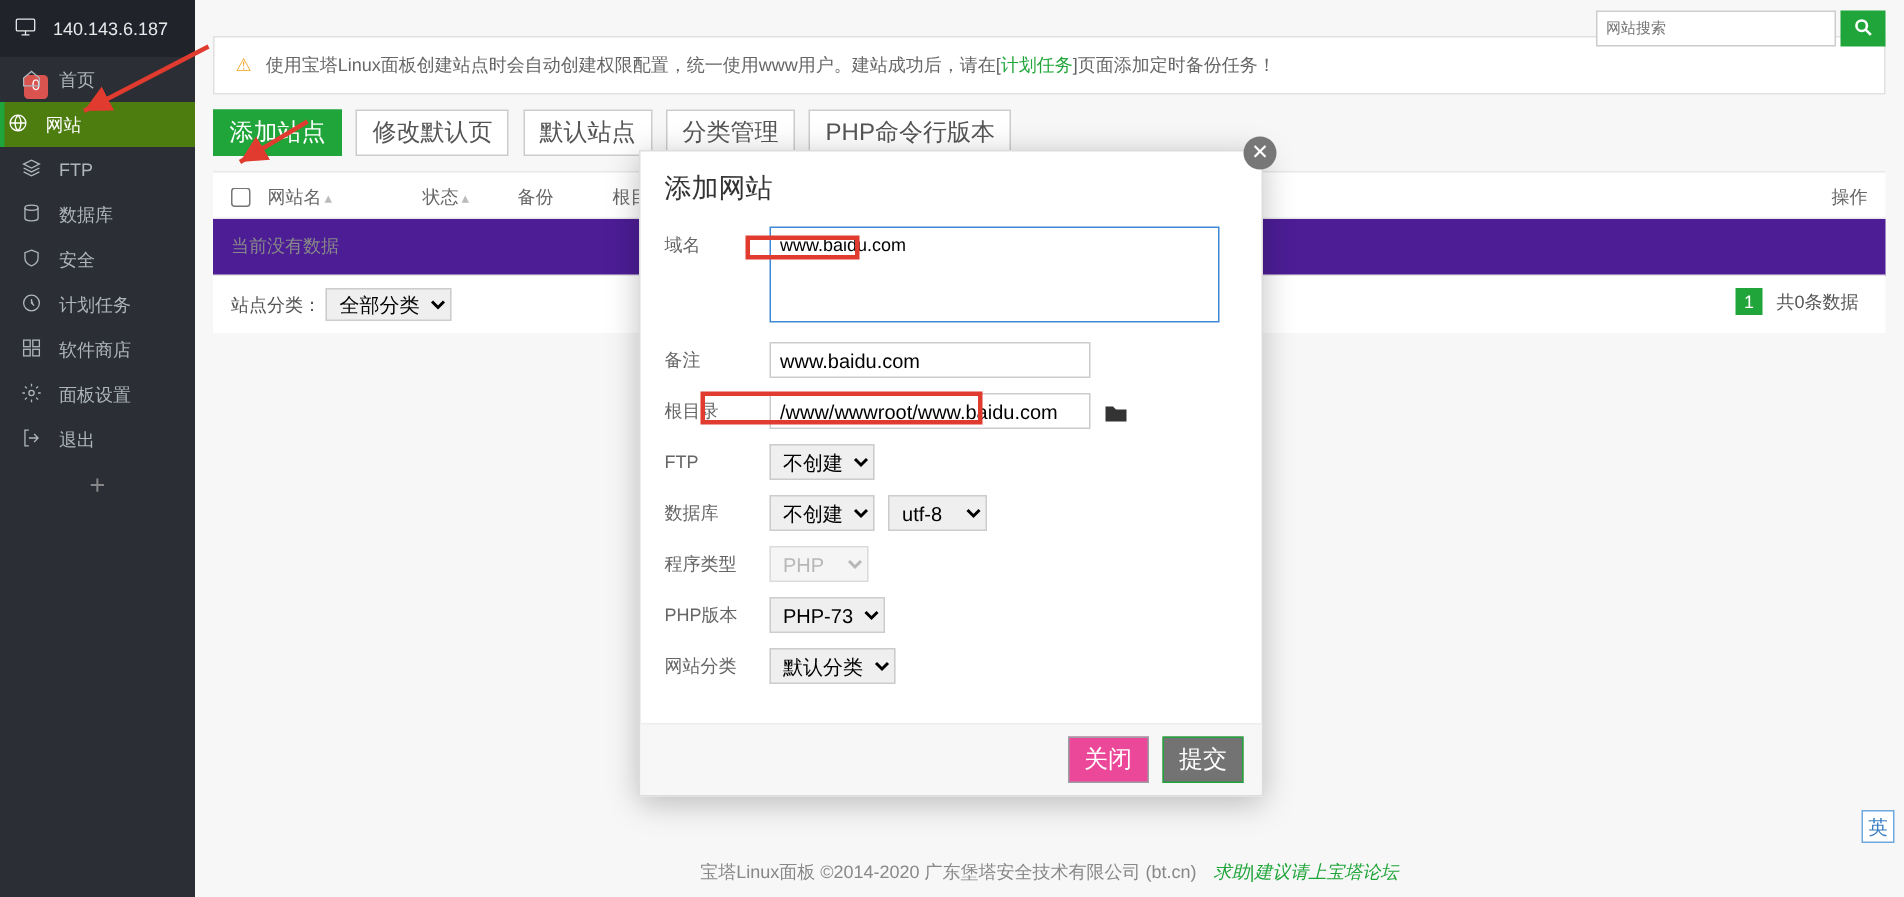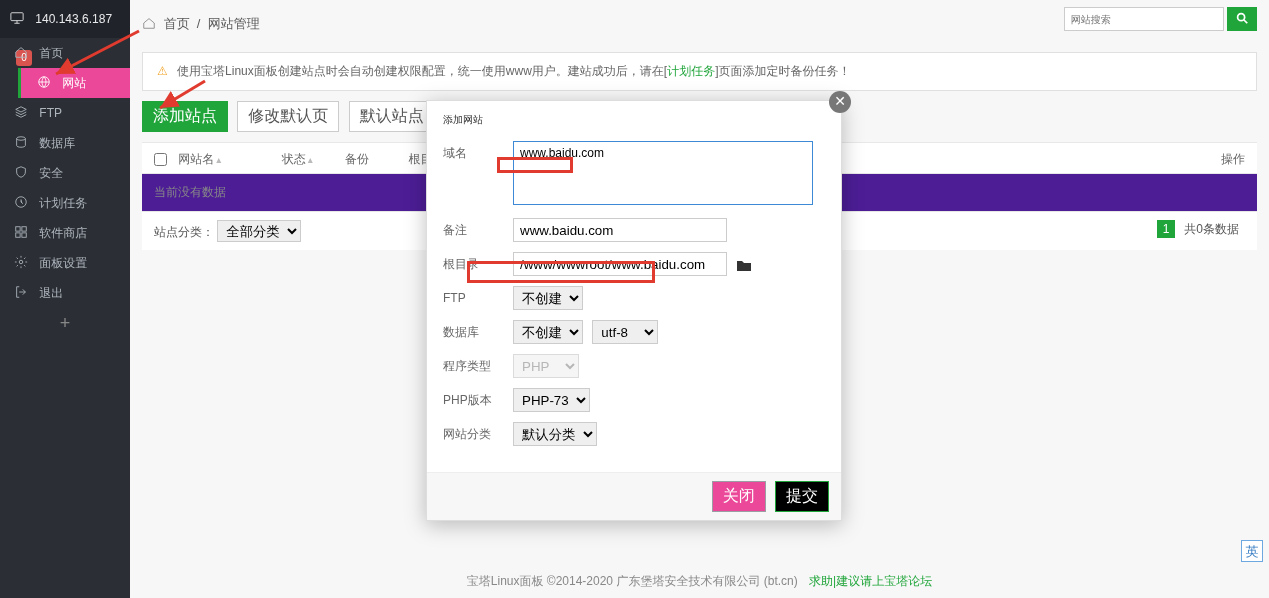--- a/index.html
+++ b/index.html
@@ -3,21 +3,21 @@
 <meta charset="utf-8">
 <style>
 * { box-sizing: border-box; margin: 0; padding: 0; }
 body { font-family: "Microsoft YaHei", Arial, sans-serif; font-size: 12px; background: #f7f7f7; color: #555; width: 1269px; height: 598px; overflow: hidden; position: relative; }
 
 
 .sidebar { position: absolute; left: 0; top: 0; width: 130px; height: 598px; background: #2b2f35; color: #aeb5bd; }
 .sb-head { height: 38px; line-height: 38px; padding: 0 10px; font-size: 12px; color: #e8e9ea; background: #20232a; }
 .sb-head .badge { display: inline-block; min-width: 16px; height: 16px; line-height: 16px; border-radius: 3px; background: #d9534f; color: #fff; font-size: 10px; text-align: center; padding: 0 3px; margin-left: 6px; vertical-align: middle; }
 .sb-item { height: 30px; line-height: 30px; padding: 0 14px; cursor: pointer; }
-.sb-item.active { background: #ec4899; border-left: 3px solid #20a53a; padding-left: 16px; color: #fff; margin-left: 18px; }
+.sb-item.active { background: #4d7c0f; border-left: 3px solid #20a53a; padding-left: 2px; color: #fff; }
 .sb-icon { display: inline-block; width: 14px; height: 14px; margin-right: 8px; vertical-align: -2px; }
 .sb-add { text-align: center; font-size: 18px; color: #888; height: 30px; line-height: 30px; cursor: pointer; }
 
 
 .main { position: absolute; left: 130px; top: 0; right: 0; bottom: 0; padding: 10px 12px; }
 .crumb { height: 28px; line-height: 28px; font-size: 13px; color: #5a5a5a; }
 .crumb .ic { display: inline-block; width: 14px; height: 14px; margin-right: 4px; vertical-align: -2px; }
 .crumb a { color: #5a5a5a; text-decoration: none; }
 .search-wrap { position: absolute; right: 12px; top: 7px; }
 .search-wrap input { width: 160px; height: 24px; border: 1px solid #ccc; padding: 0 6px; font-size: 10px; vertical-align: top; }
@@ -30,37 +30,37 @@
 .btn.green { background: #20a53a; border-color: #20a53a; color: #fff; }
 .tbl-head { margin-top: 10px; border-top: 1px solid #e8e8e8; border-bottom: 1px solid #e8e8e8; height: 32px; line-height: 32px; padding: 0 12px; color: #666; background: #fff; }
 .tbl-head .col { display: inline-block; }
 .tbl-head .sort { color: #bbb; font-size: 10px; margin-left: 2px; }
 .tbl-empty { padding: 10px 12px; background: #4c1d95; color: #888; border-bottom: 1px solid #e8e8e8; }
 .tbl-foot { padding: 8px 12px; background: #fff; }
 .tbl-foot select { height: 22px; border: 1px solid #ccc; padding: 0 4px; }
 .pager { position: absolute; right: 18px; }
 .pager .pg { display: inline-block; min-width: 18px; height: 18px; line-height: 18px; text-align: center; background: #20a53a; color: #fff; padding: 0 4px; margin-right: 6px; }
 .footer { position: absolute; bottom: 8px; left: 130px; right: 0; text-align: center; font-size: 12px; color: #888; }
-.footer a { color: #20a53a; text-decoration: none; margin-left: 8px; }
+.footer a { color: #20a53a; text-decoration: none; margin-left: 8px; font-style: italic; }
 
 
 .modal { position: absolute; left: 426px; top: 100px; width: 416px; background: #fff; border: 1px solid #ddd; box-shadow: 0 4px 20px rgba(0,0,0,.25); }
-.modal-title { padding: 12px 16px 8px 16px; font-size: 10px; color: #333; }
+.modal-title { padding: 12px 16px 8px 16px; font-size: 18px; color: #333; }
 .modal-close { position: absolute; right: -10px; top: -10px; width: 22px; height: 22px; border-radius: 50%; background: #777; color: #fff; text-align: center; line-height: 20px; cursor: pointer; font-size: 14px; }
 .m-body { padding: 6px 16px 16px 16px; }
 .frow { display: flex; align-items: flex-start; margin-bottom: 10px; }
 .flabel { width: 70px; padding-right: 10px; color: #666; line-height: 24px; }
 .fctrl textarea { width: 300px; height: 64px; border: 1px solid #3e89d6; padding: 4px 6px; resize: none; font-family: inherit; font-size: 12px; }
 .fctrl input[type=text] { height: 24px; border: 1px solid #ccc; padding: 0 6px; }
 .fctrl select { height: 24px; border: 1px solid #ccc; padding: 0 4px; min-width: 66px; }
 .fctrl .folder-ic { display: inline-block; width: 16px; height: 14px; margin-left: 6px; vertical-align: middle; cursor: pointer; }
 .m-foot { border-top: 1px solid #eee; background: #f7f7f7; padding: 8px 12px; text-align: right; }
 .m-foot .btn { margin: 0 0 0 6px; }
 .m-foot .btn.grey { background: #ec4899; color: #fff; border-color: #9b9fa3; }
-.m-foot .btn.green { background: #000000; color: #fff; border-color: #20a53a; }
+.m-foot .btn.green { background: #737373; color: #fff; border-color: #20a53a; }
 
 
 .hl-box { position: absolute; border: 3px solid #e03b2e; pointer-events: none; }
 
 
 .ime { position: absolute; right: 6px; bottom: 36px; width: 22px; height: 22px; line-height: 22px; text-align: center; background: #fff; border: 1px solid #6da8e0; color: #3a7fc4; font-size: 13px; }
 
 
 svg { fill: currentColor; }
 
@@ -139,28 +139,20 @@
   <div class="sb-item">
     <span class="sb-icon"><svg viewBox="0 0 16 16">
           <path d="M6 14H3V2h3M10 5l3 3-3 3M13 8H6" fill="none" stroke="currentColor"></path>
         </svg></span>
     <span>退出</span>
   </div>
   <div class="sb-add">+</div>
 </div>
 
 <div class="main">
-  <div class="crumb">
-    <span class="ic"><svg viewBox="0 0 16 16">
-          <path d="M2 8l6-5 6 5v6H2z" fill="none" stroke="#888"></path>
-        </svg></span>
-    <a href="#">首页</a>
-    &nbsp;/&nbsp;
-    <span>网站管理</span>
-  </div>
   <div class="search-wrap">
     <input type="text" placeholder="网站搜索" style="">
     <span class="btn-search">
       <svg viewBox="0 0 16 16" width="14" height="14" style="vertical-align:-2px">
           <circle cx="7" cy="7" r="4" fill="none" stroke="#fff" stroke-width="2"></circle>
           <path d="M10 10l4 4" stroke="#fff" stroke-width="2"></path>
         </svg>
     </span>
   </div>
 

